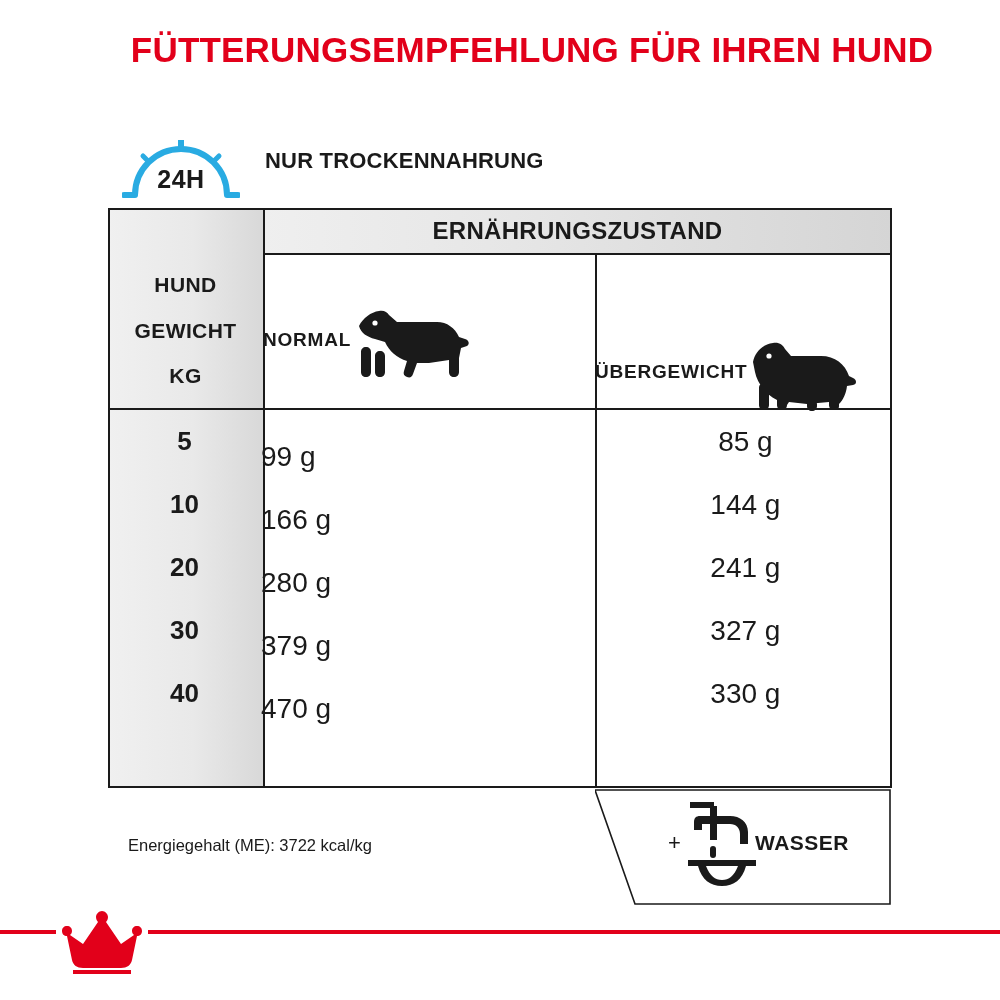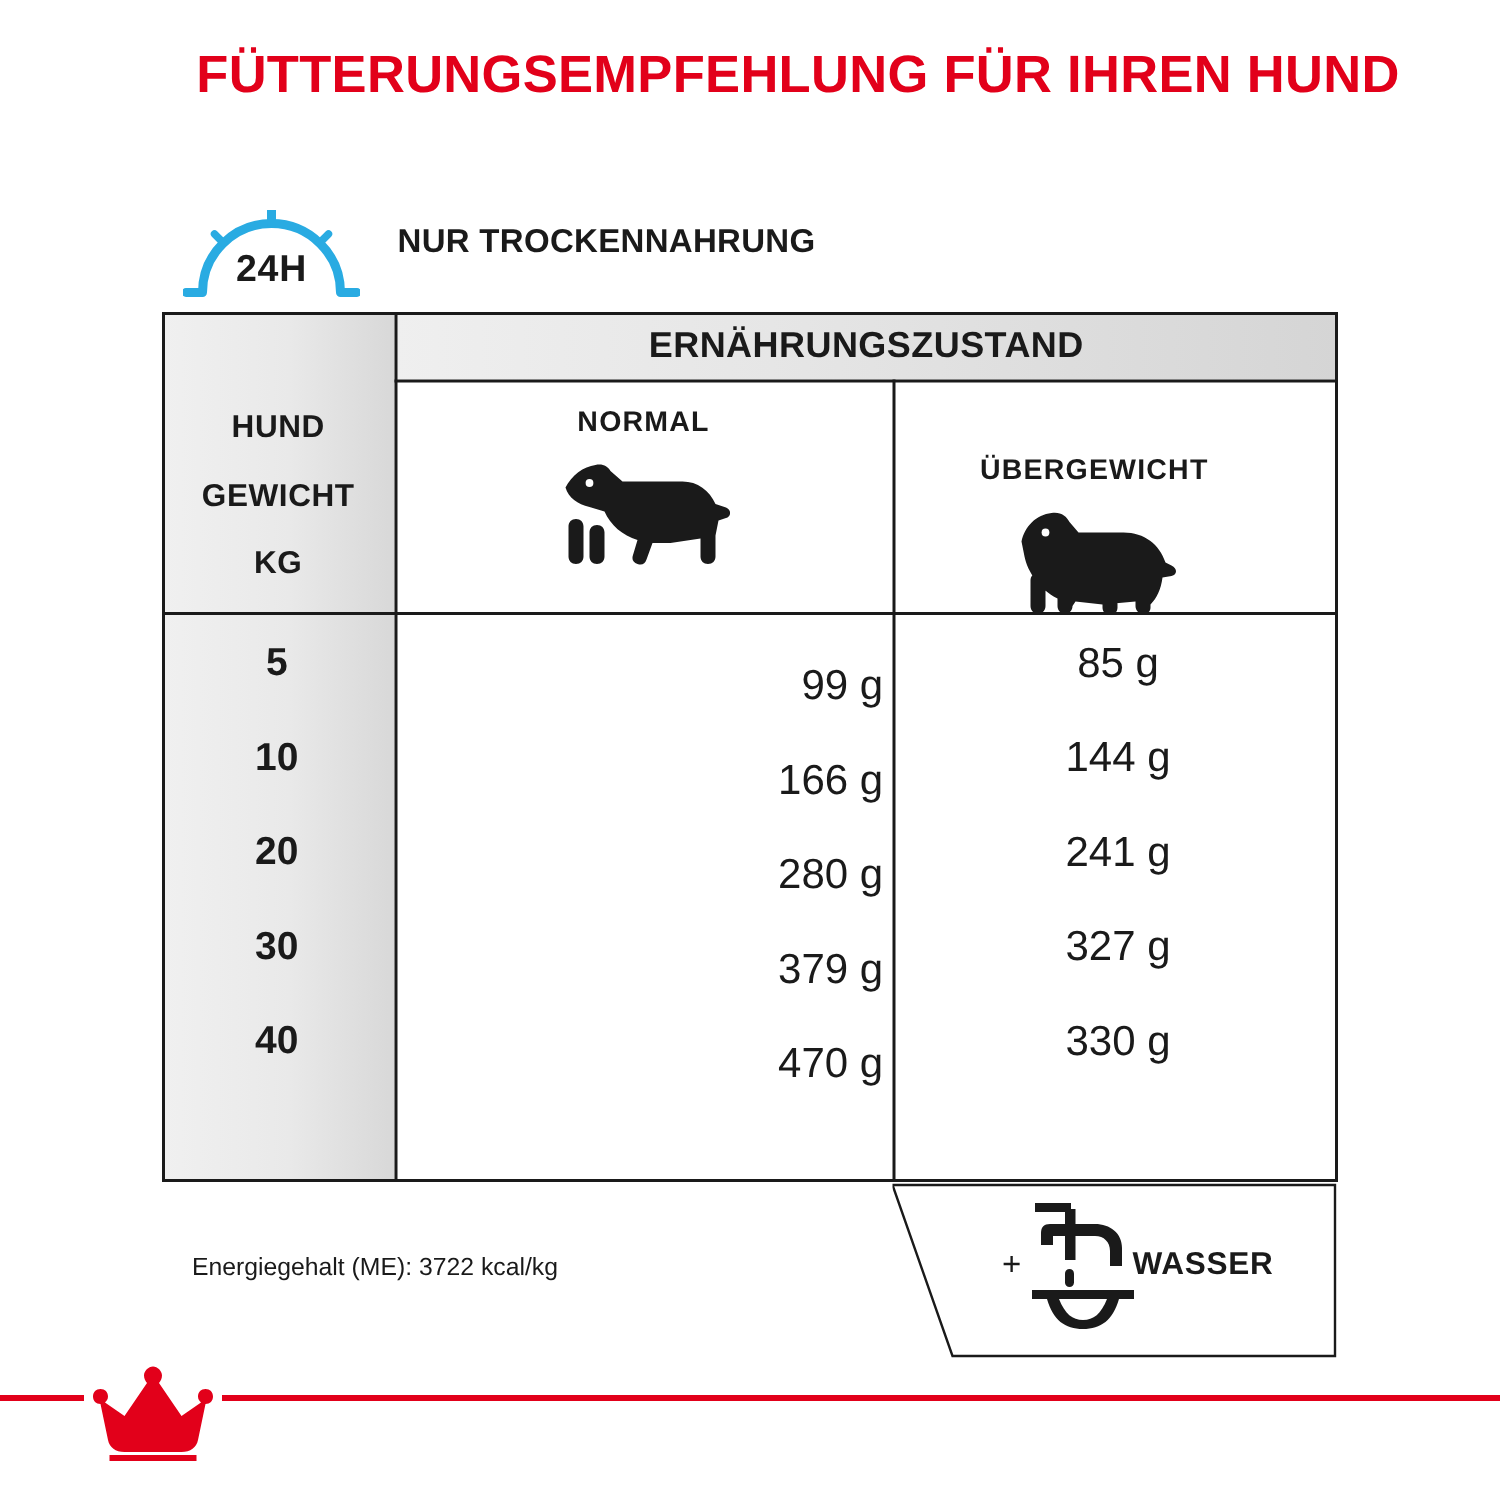--- a/index.html
+++ b/index.html
@@ -108,21 +108,20 @@
     color: #1a1a1a;
     letter-spacing: 0.4px;
     line-height: 1.22;
   }
 
   .cond-col {
     position: absolute;
     top: 45px;
     height: 155px;
     display: flex;
-    flex-direction: column;
     align-items: center;
     padding-top: 18px;
     box-sizing: border-box;
   }
   .cond-col.normal { left: 155px; width: 332px; }
   .cond-col.over   { left: 487px; width: 269px; margin-top: 32px; }
   .cond-col .cond-name {
     font-size: 19px;
     font-weight: bold;
     letter-spacing: 0.8px;
@@ -154,21 +153,21 @@
   }
   .row .c-weight {
     width: 155px;
     text-align: center;
     font-size: 26px;
     font-weight: bold;
     color: #1a1a1a;
   }
   .row .c-normal {
     width: 332px;
-    text-align: right;
+    text-align: left;
     font-size: 28px;
     color: #1a1a1a;
     margin-top: 30px;
   }
   .row .c-over {
     width: 297px;
     text-align: center;
     font-size: 28px;
     color: #1a1a1a;
     margin-left: 10px;

